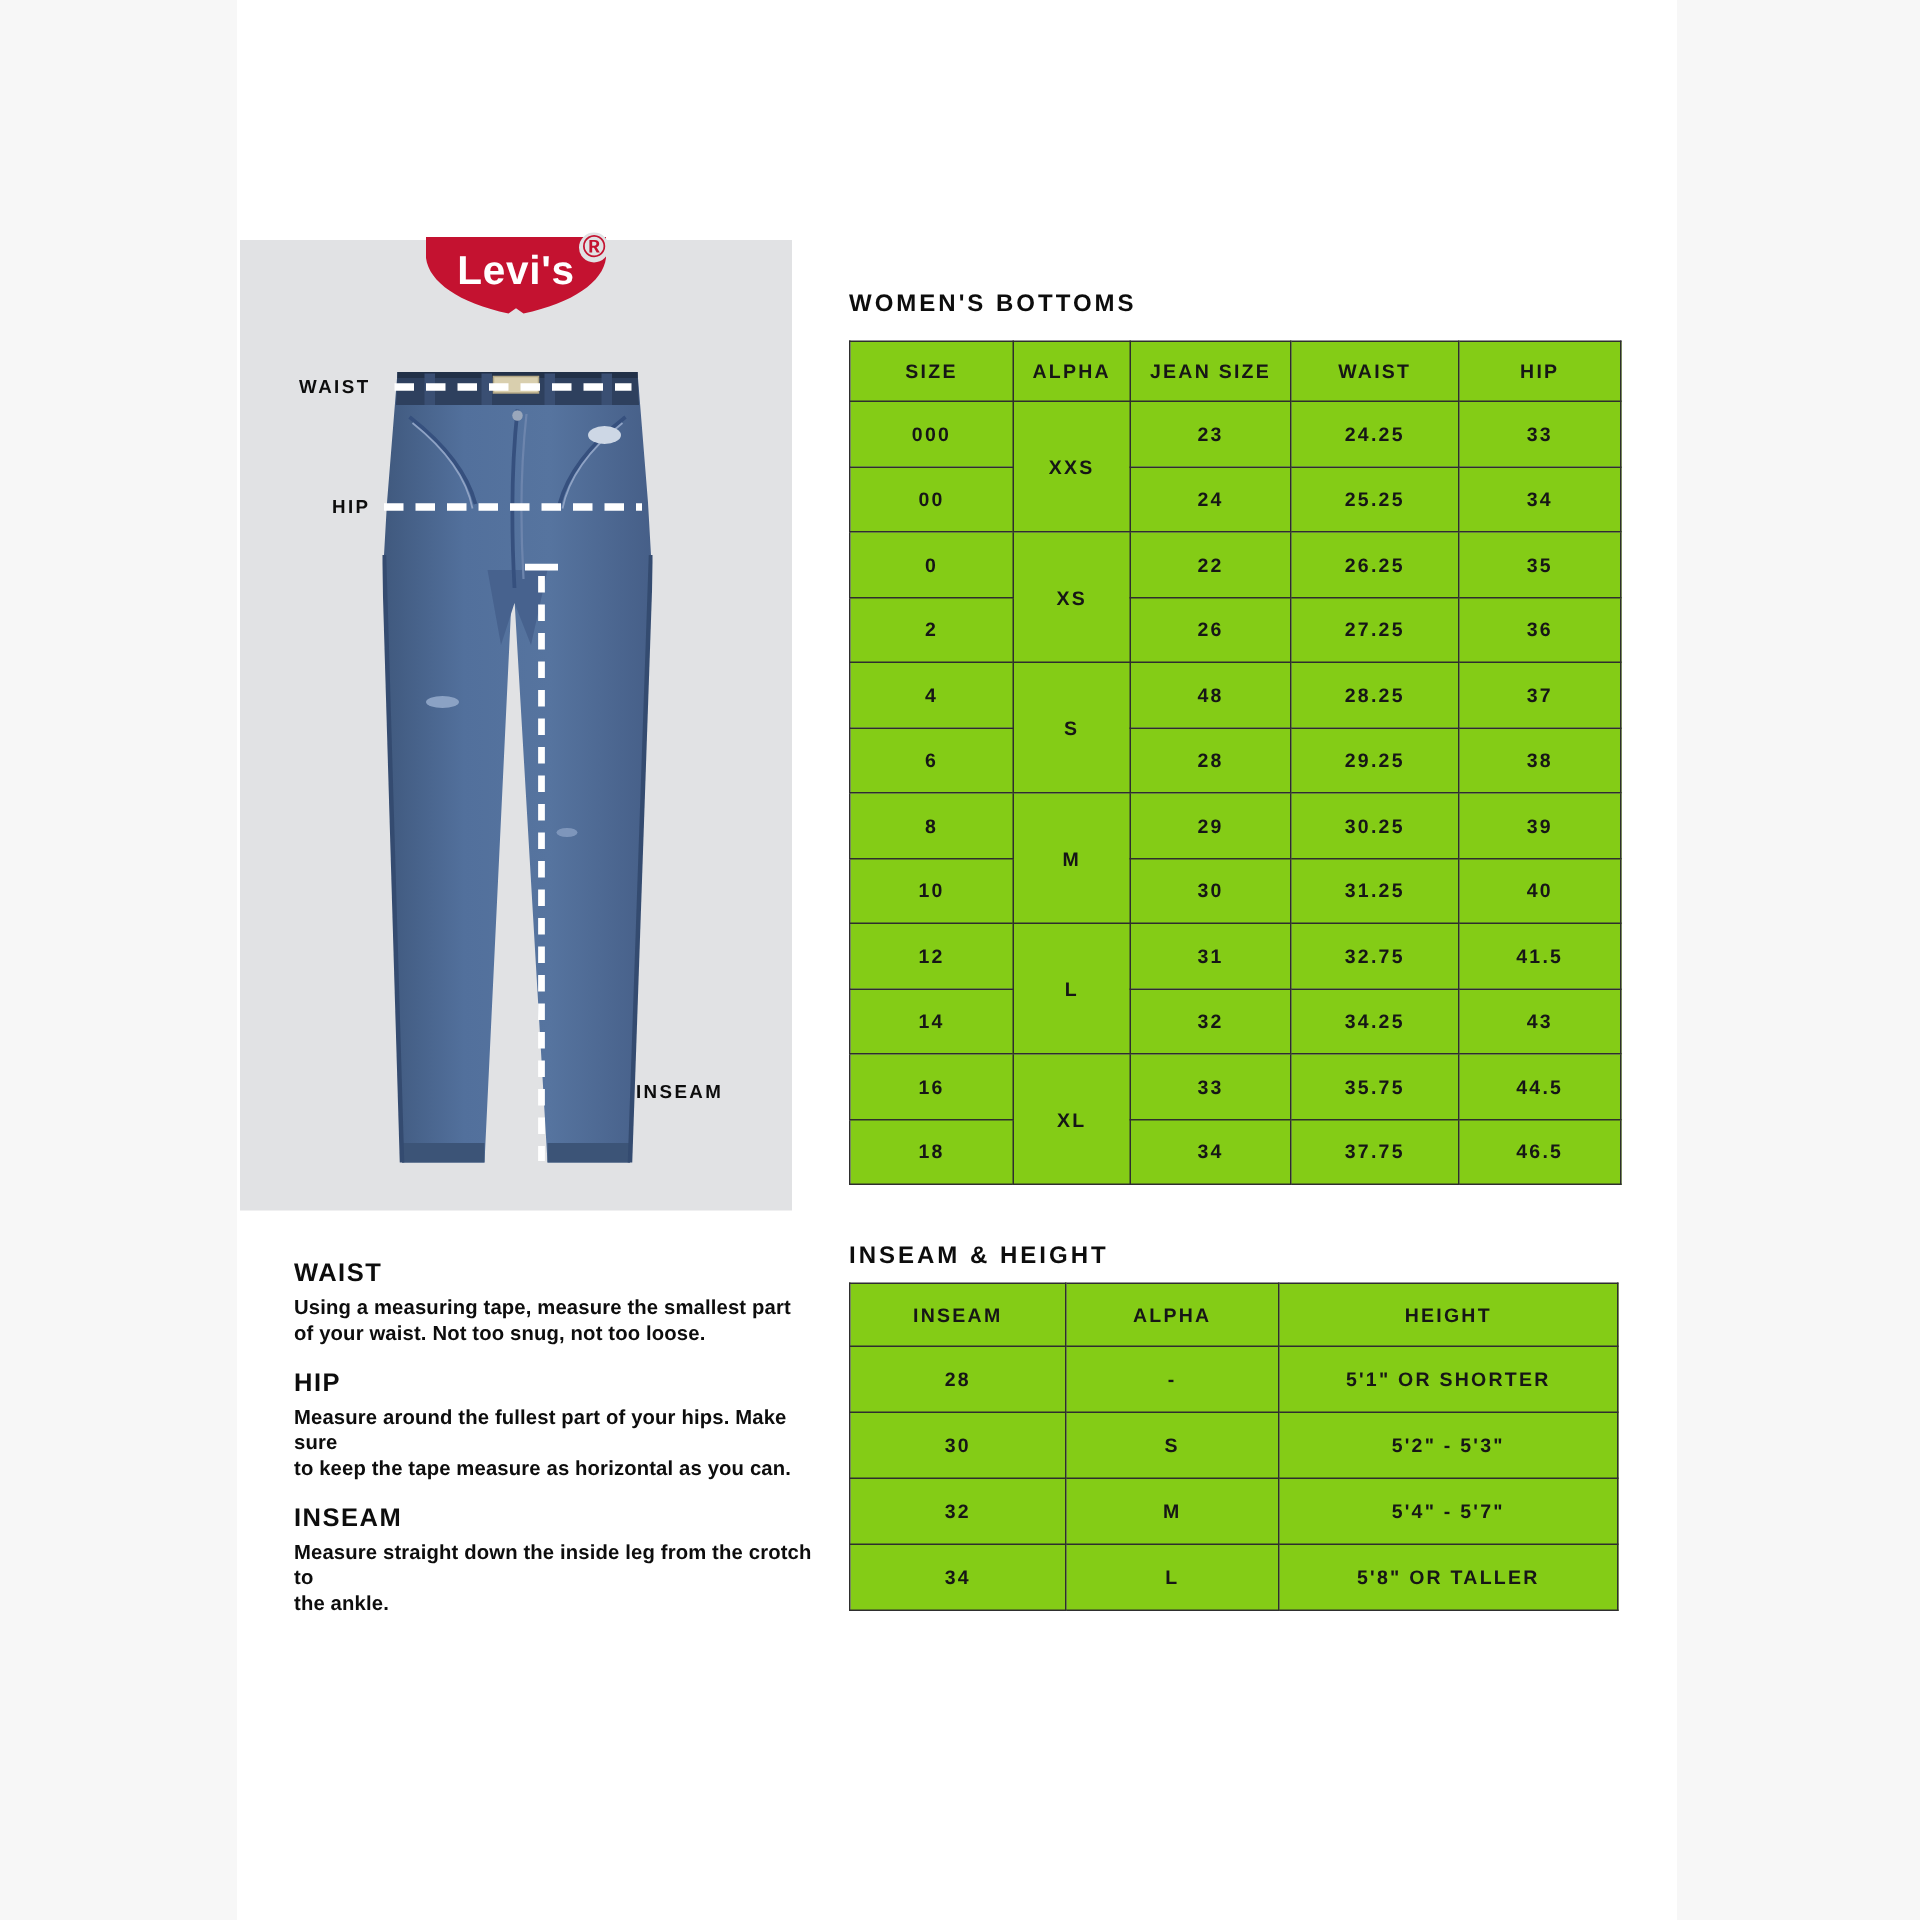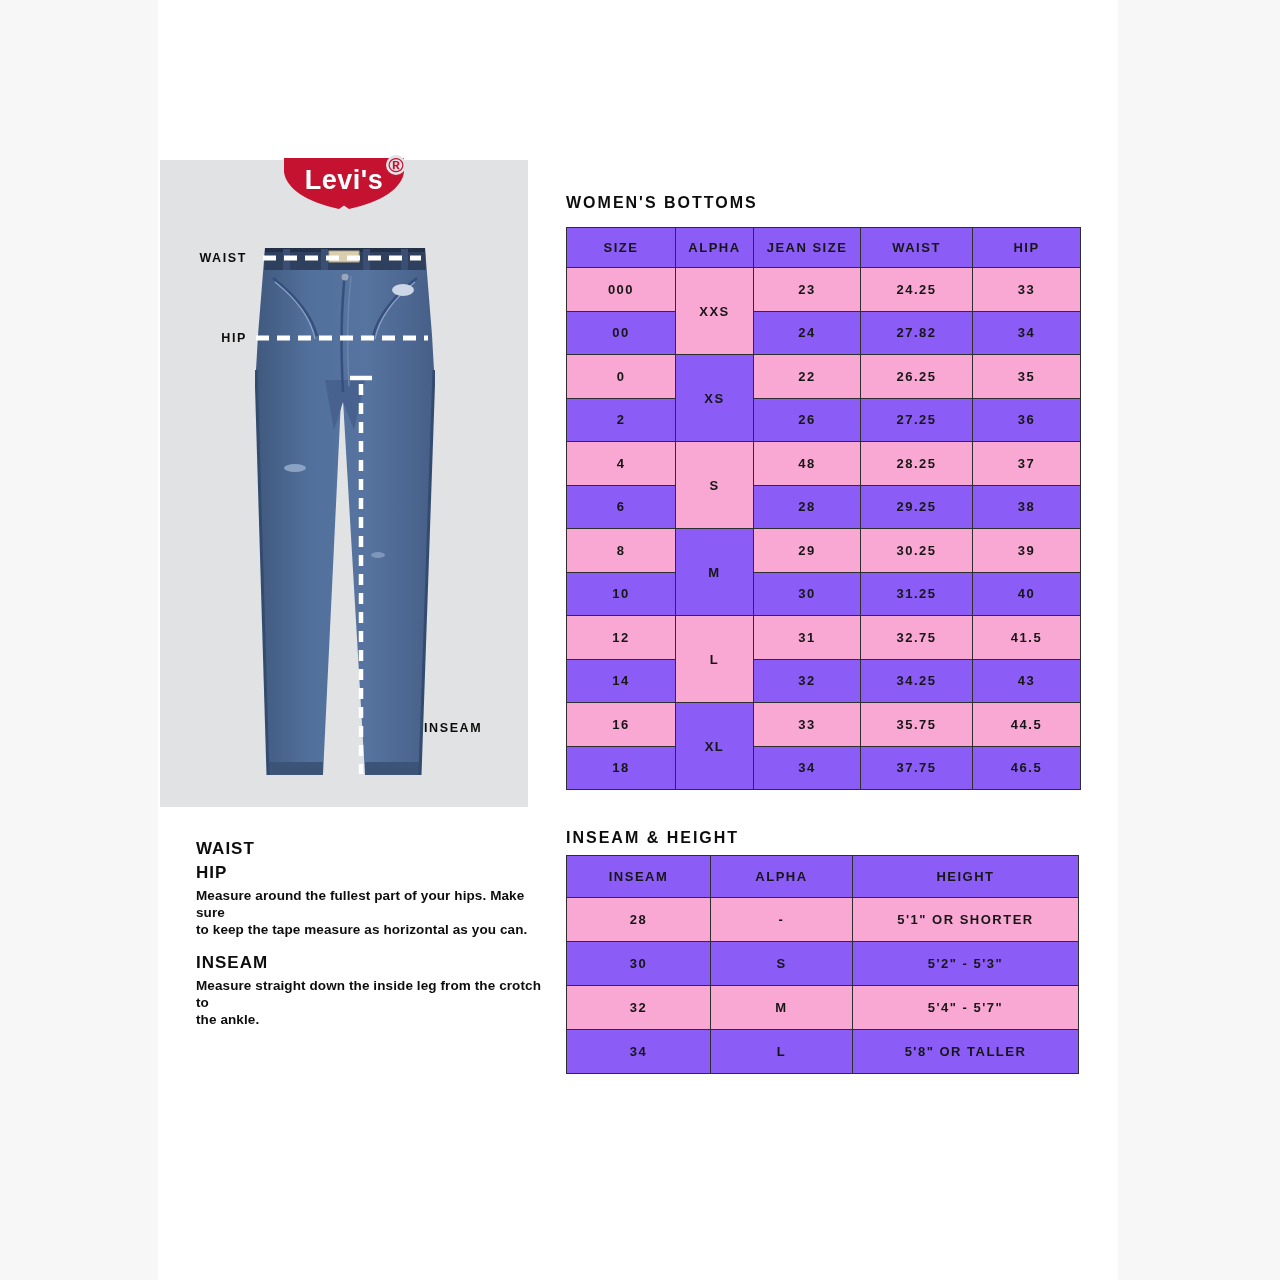--- a/index.html
+++ b/index.html
@@ -29,22 +29,22 @@
   #t2-title{left:566px;top:826px;}
 
   
   table{position:absolute;border-collapse:collapse;table-layout:fixed;background:#fff;}
   #t1{left:566px;top:227px;width:514px;}
   #t2{left:566px;top:855px;width:512px;}
   th,td{border:1.5px solid #2e2e2e;text-align:center;vertical-align:middle;
         font-size:13px;font-weight:bold;letter-spacing:1.5px;color:#161616;padding:0;}
   #t1 th{height:40px;}  #t1 td{height:43.5px;}
   #t2 th{height:42px;}  #t2 td{height:44px;}
-  .shade{background:#8b5cf6;}
-  .white{background:#f9a8d4;}
+  .shade{background:#84cc16;}
+  .white{background:#84cc16;}
 
   
   .guide{position:absolute;left:196px;top:839px;width:346px;}
   .guide h3{margin:0 0 4px 0;font-size:17px;letter-spacing:1px;font-weight:bold;color:#0d0d0d;}
   .guide p{margin:0 0 15px 0;font-size:13.5px;line-height:17px;font-weight:bold;
            letter-spacing:.1px;color:#0d0d0d;white-space:pre-line;}
 </style>
 </head>
 <body>
 
@@ -137,21 +137,21 @@
         <tr>
           <td class="white">000</td>
           <td class="white" rowspan="2">XXS</td>
           <td class="white">23</td>
           <td class="white">24.25</td>
           <td class="white">33</td>
         </tr>
         <tr>
           <td class="shade">00</td>
           <td class="shade">24</td>
-          <td class="shade">27.82</td>
+          <td class="shade">25.25</td>
           <td class="shade">34</td>
         </tr>
         <tr>
           <td class="white">0</td>
           <td class="shade" rowspan="2">XS</td>
           <td class="white">22</td>
           <td class="white">26.25</td>
           <td class="white">35</td>
         </tr>
         <tr>
@@ -249,20 +249,22 @@
           <td class="shade">34</td>
           <td class="shade">L</td>
           <td class="shade">5'8" OR TALLER</td>
         </tr>
       </tbody>
   </table>
 
   <div class="guide" id="guide">
       <div>
         <h3>WAIST</h3>
+        <p>Using a measuring tape, measure the smallest part
+of your waist. Not too snug, not too loose.</p>
       </div>
       <div>
         <h3>HIP</h3>
         <p>Measure around the fullest part of your hips. Make sure
 to keep the tape measure as horizontal as you can.</p>
       </div>
       <div>
         <h3>INSEAM</h3>
         <p>Measure straight down the inside leg from the crotch to
 the ankle.</p>

